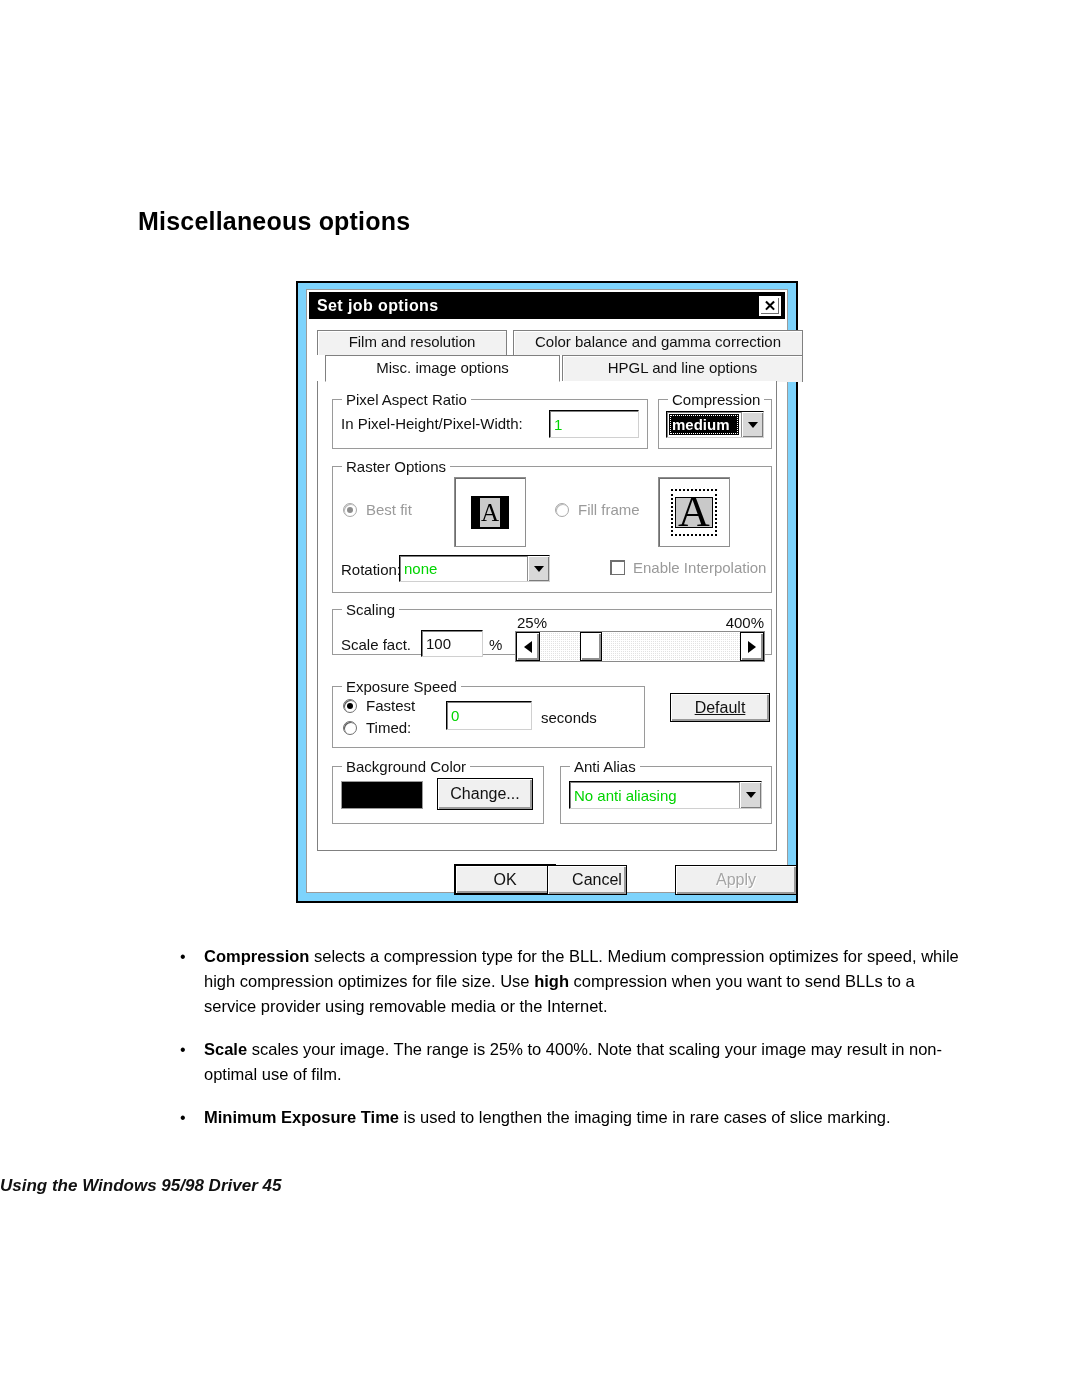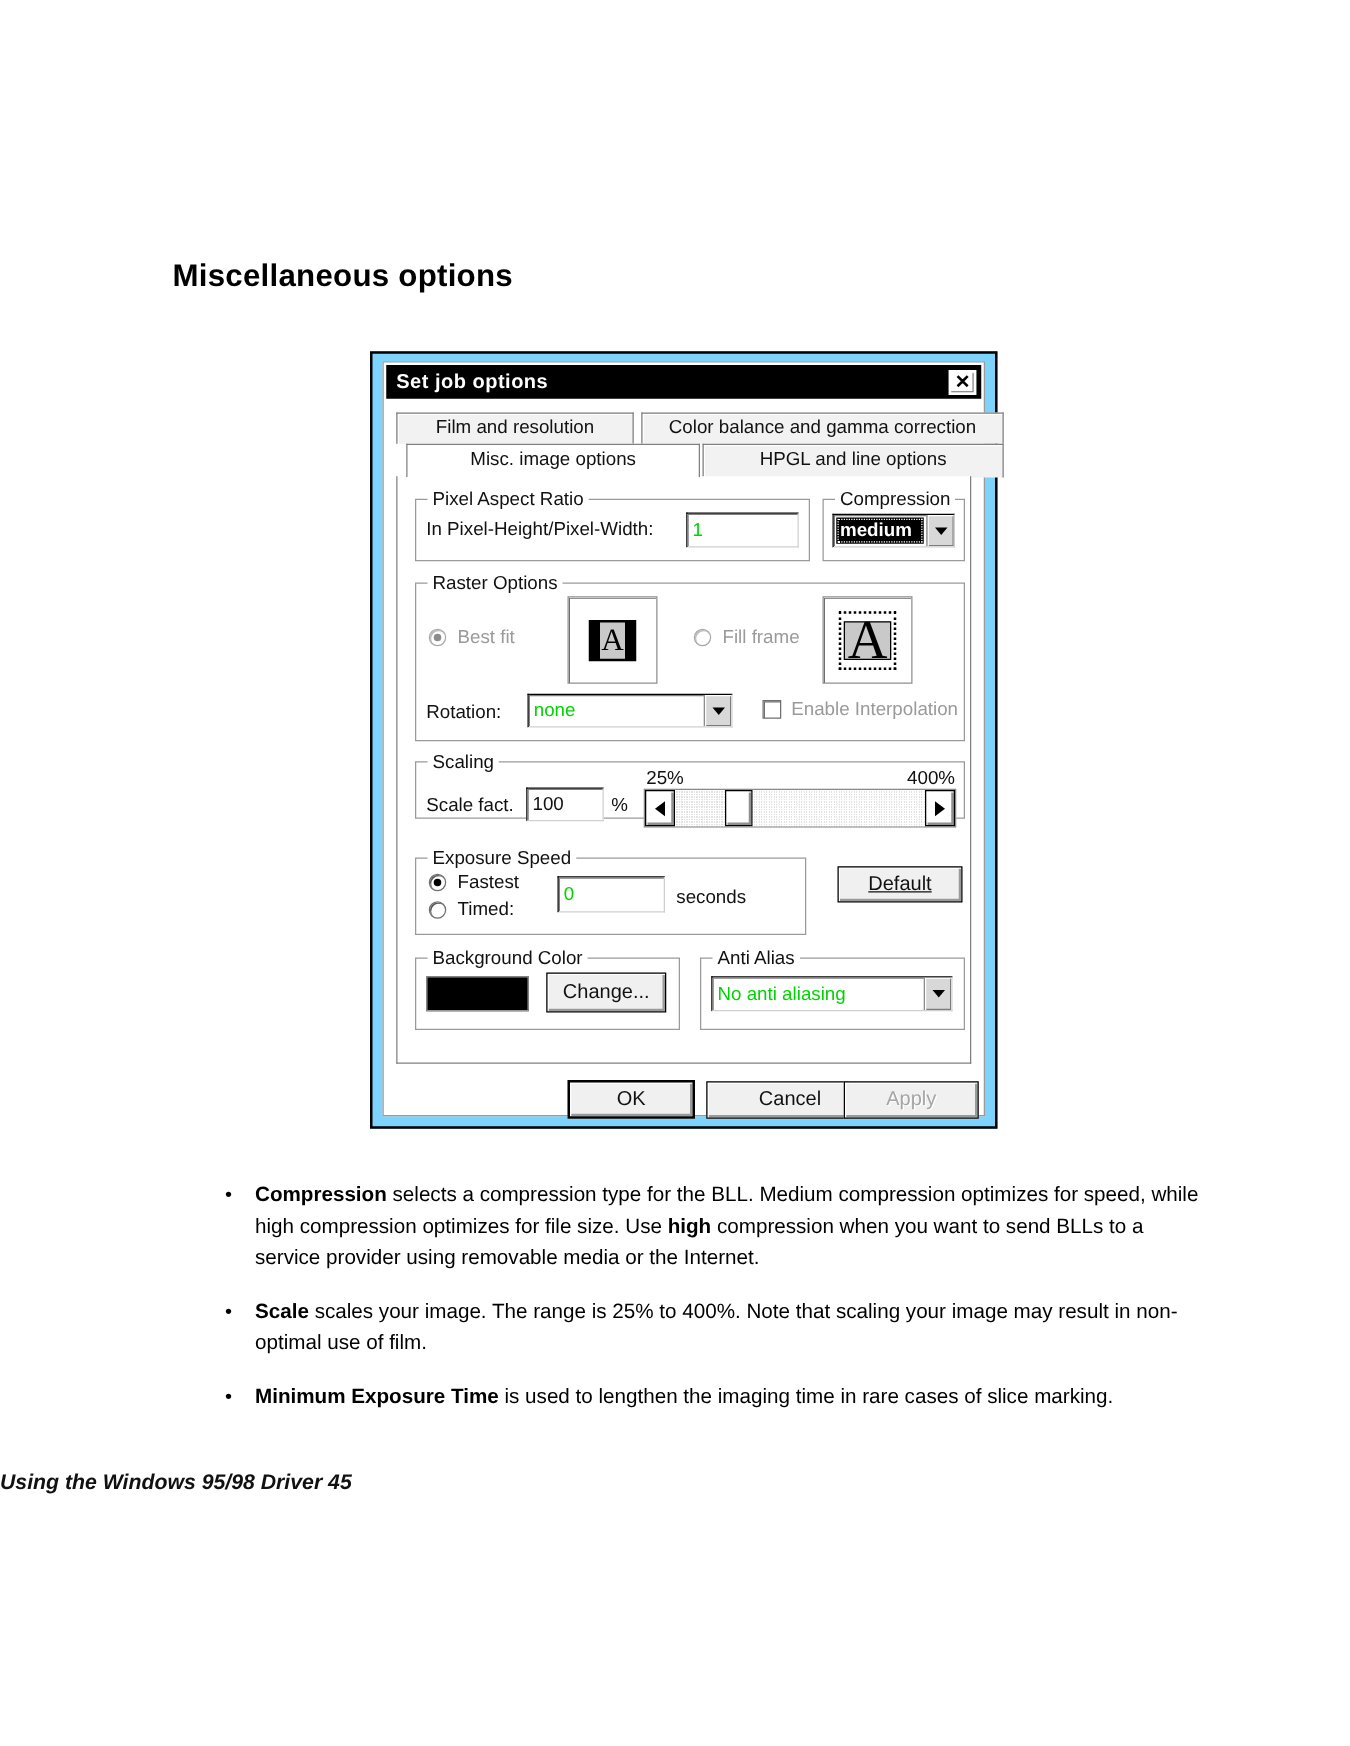--- a/index.html
+++ b/index.html
@@ -470,21 +470,21 @@
         </div>
 
         <div class="thumb-fillframe" style="position:absolute; left:325px; top:10px; width:72px; height:70px;">
           <div class="dotted">
             <div class="graybox2"></div>
             <span class="bigA">A</span>
           </div>
         </div>
 
         <span class="lbl" style="position:absolute; left:8px; top:94px;">Rotation:</span>
-        <div class="combo" style="position:absolute; left:89px; top:88px; width:164px; height:27px;">
+        <div class="combo" style="position:absolute; left:66px; top:88px; width:151px; height:27px;">
           <span class="combo-val">none</span>
           <span class="combo-arrow">
               <span class="tri"></span>
             </span>
         </div>
 
         <div style="position:absolute; left:277px; top:92px; display:flex; align-items:center; gap:8px;">
           <span class="checkbox"></span>
           <span class="lbl disabled">Enable Interpolation</span>
         </div>
@@ -543,22 +543,22 @@
           <span class="combo-val">No anti aliasing</span>
           <span class="combo-arrow">
               <span class="tri"></span>
             </span>
         </div>
       </div>
 
     </div>
 
     <div class="btn default" style="position:absolute; left:147px; top:574px; width:102px; height:31px;">OK</div>
-    <div class="btn" style="position:absolute; left:258px; top:575px; width:114px; height:30px;padding-left:20px;">Cancel</div>
-    <div class="btn disabled" style="position:absolute; left:368px; top:575px; width:108px; height:30px;">Apply</div>
+    <div class="btn" style="position:absolute; left:240px; top:575px; width:80px; height:30px;padding-left:20px;">Cancel</div>
+    <div class="btn disabled" style="position:absolute; left:368px; top:575px; width:122px; height:30px;">Apply</div>
 
   </div>
 </div>
 
 <div class="bullets">
   <div class="bullet">
     <b>Compression</b><span> selects a compression type for the BLL. Medium compression optimizes for speed, while high compression optimizes for file size. Use </span><b>high</b><span> compression when you want to send BLLs to a service provider using removable media or the Internet.</span>
   </div>
   <div class="bullet">
     <b>Scale</b><span> scales your image. The range is 25% to 400%. Note that scaling your image may result in non-optimal use of film.</span>

